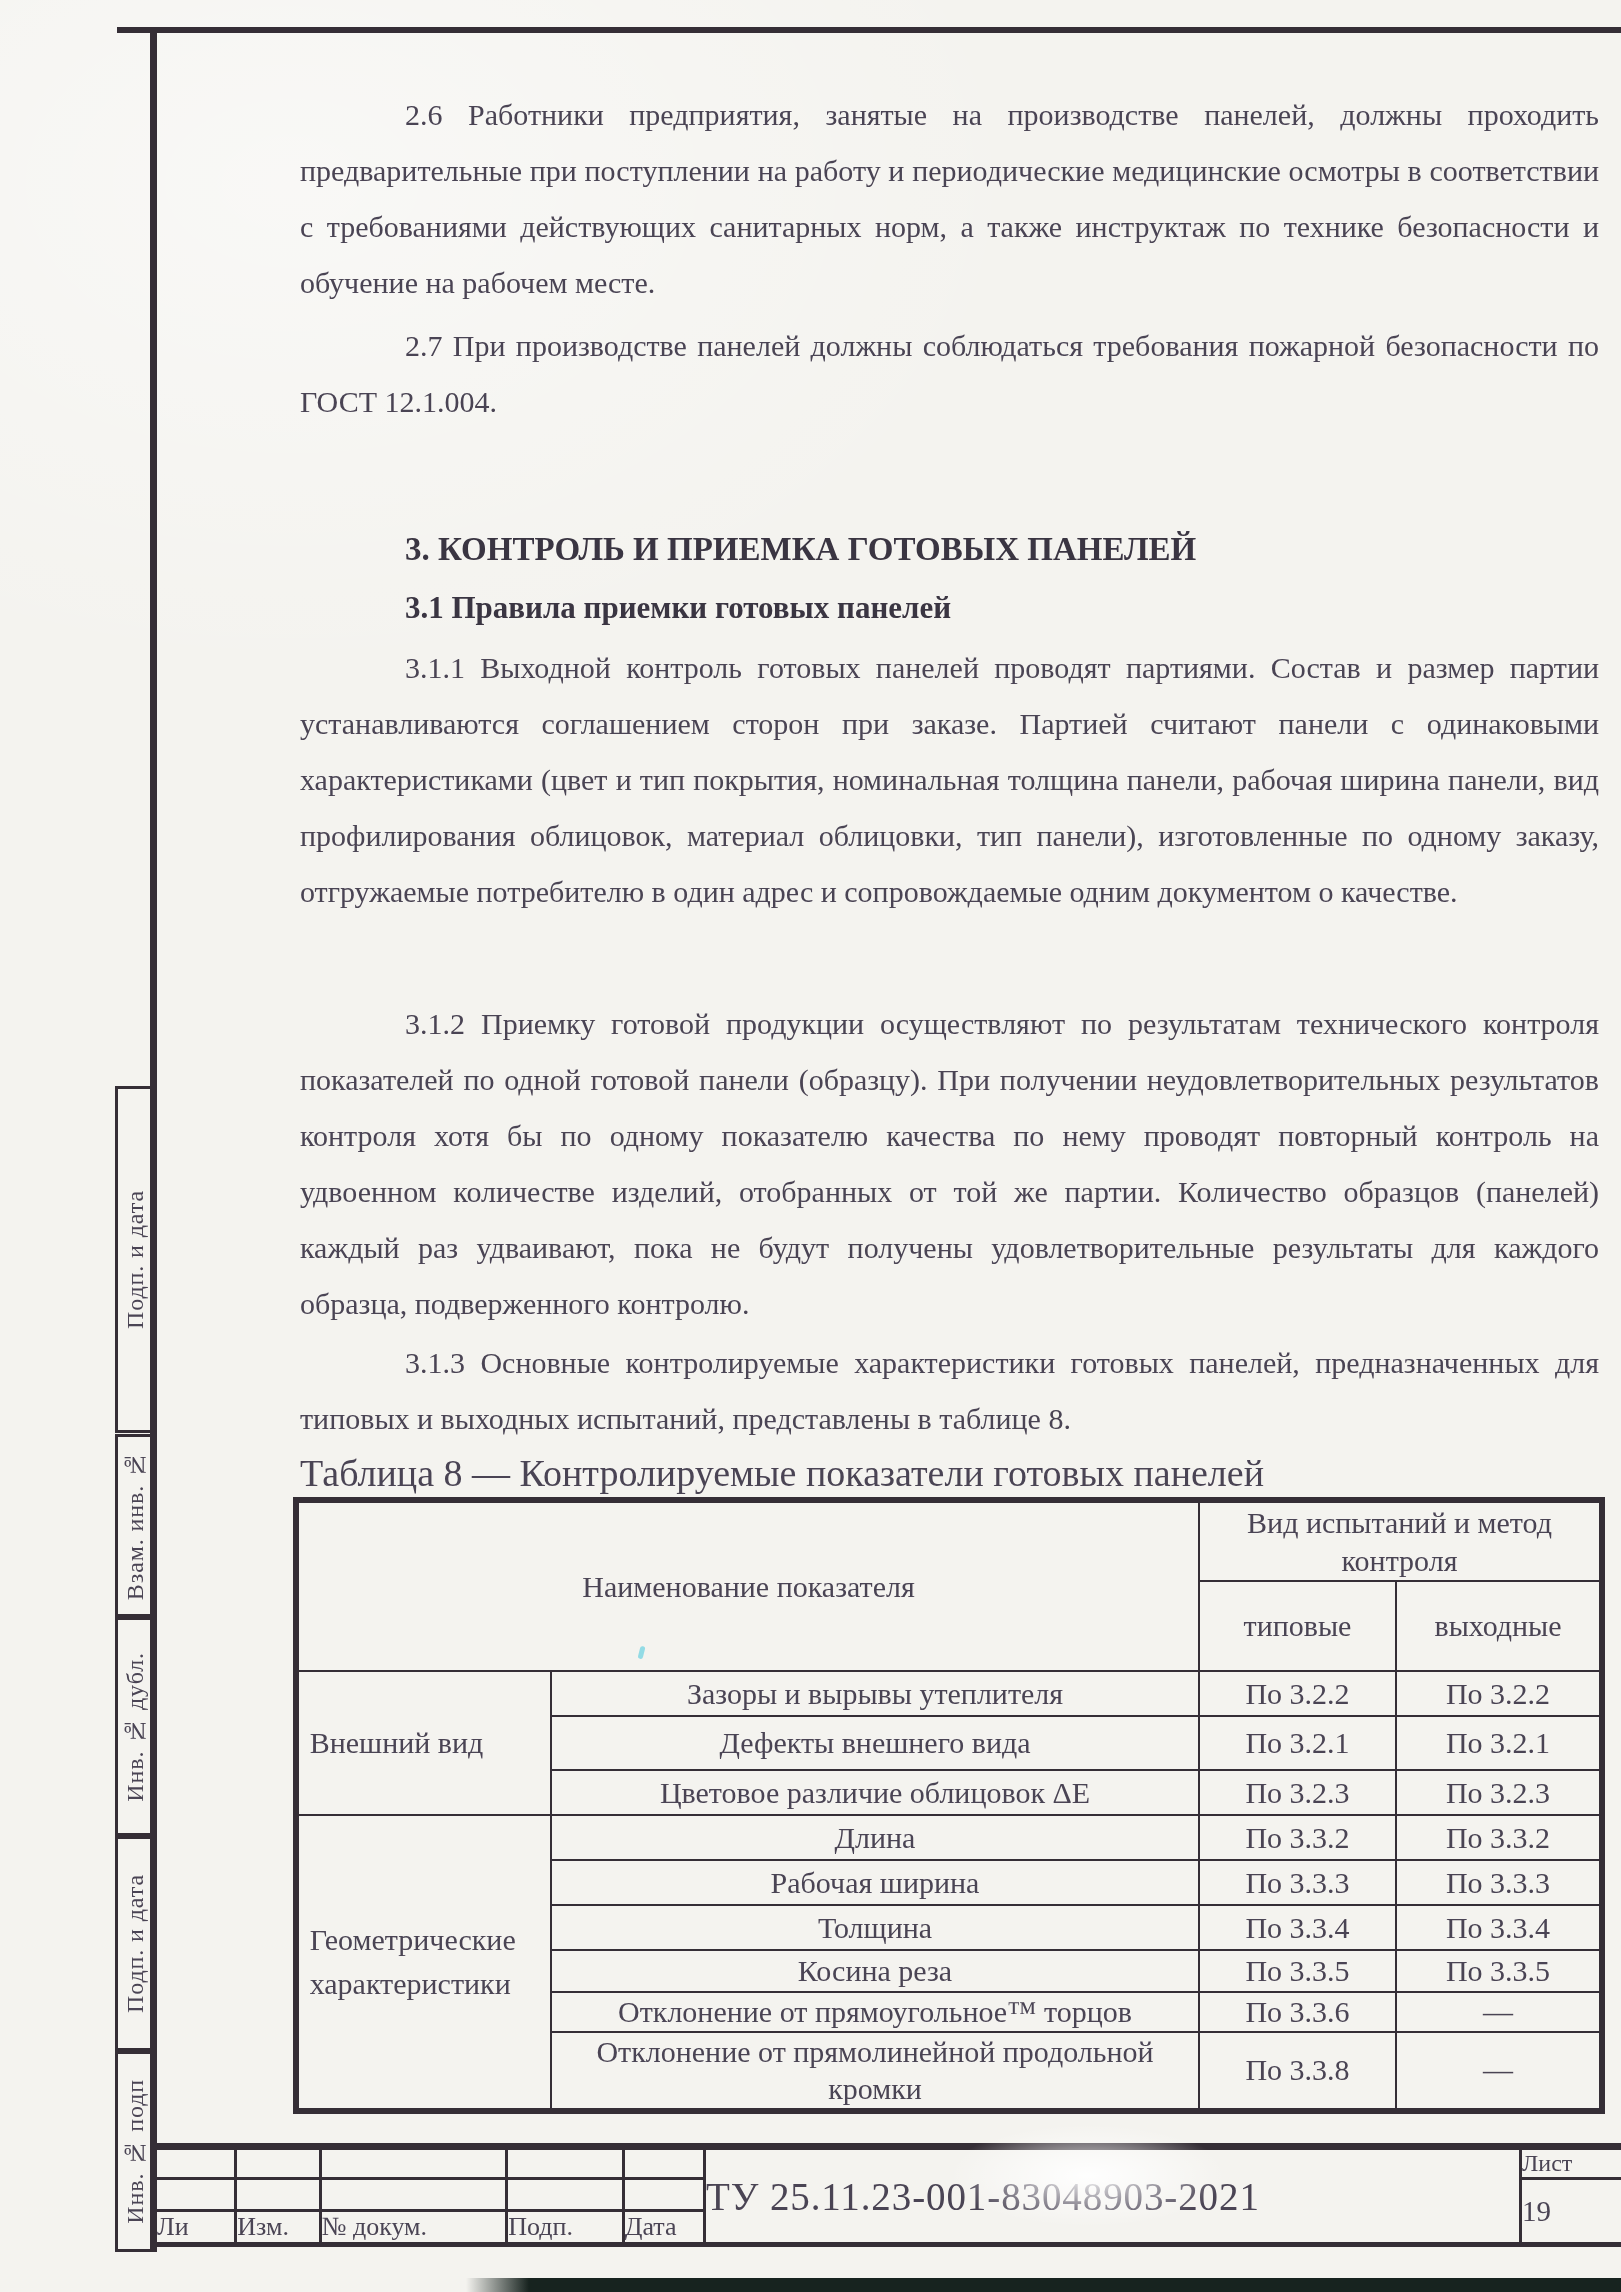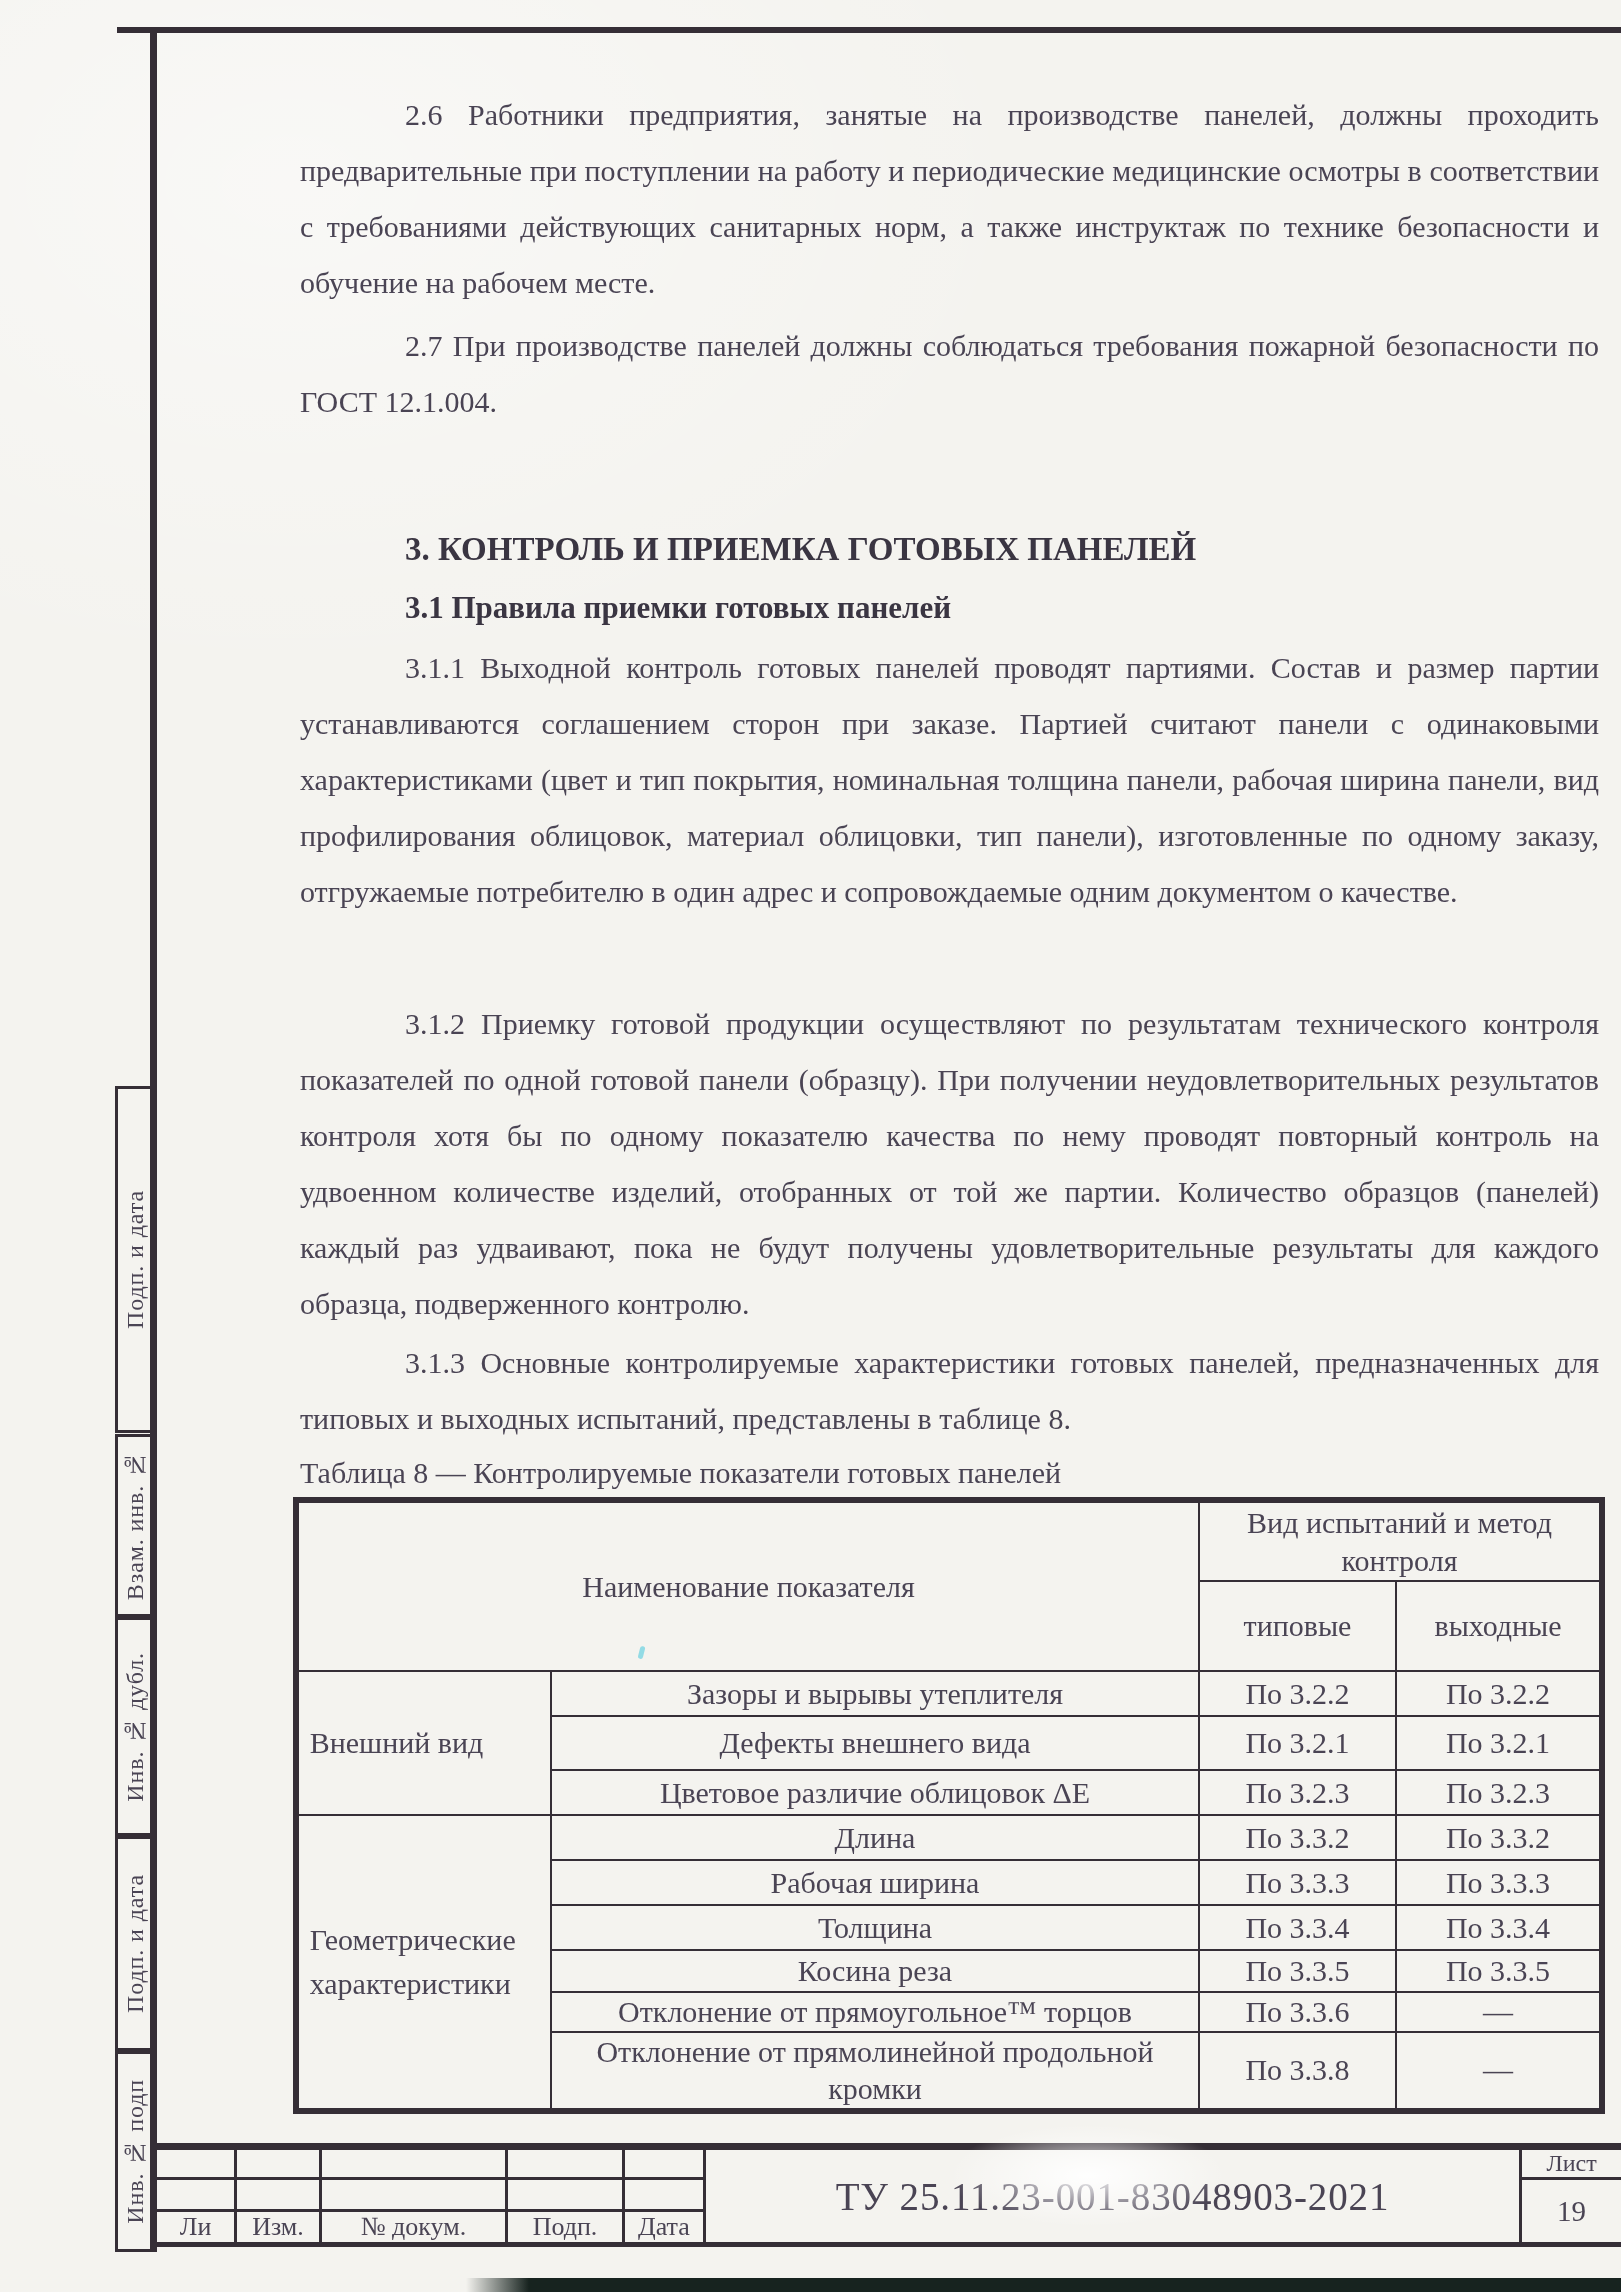--- a/index.html
+++ b/index.html
@@ -25,35 +25,35 @@
         display:flex;align-items:center;justify-content:center;}
   .sbox span{writing-mode:vertical-rl;transform:rotate(180deg);font-size:24px;line-height:1;
         color:var(--text);white-space:nowrap;letter-spacing:0.9px;}
   
   .para{position:absolute;left:300px;width:1299px;font-size:30px;line-height:56px;
         text-align:justify;text-indent:105px;color:var(--text);}
   .head{position:absolute;left:300px;width:1299px;font-size:33px;line-height:57px;
         font-weight:700;color:var(--text-dark);text-indent:105px;}
   .subhead{position:absolute;left:300px;width:1299px;font-size:31px;line-height:57px;
         font-weight:700;color:var(--text-dark);text-indent:105px;}
-  .caption{position:absolute;left:300px;width:1299px;font-size:30px;line-height:56px;
+  .caption{position:absolute;left:300px;width:1299px;font-size:38px;line-height:56px;
         text-align:left;color:var(--text);}
   
   table.ktable{position:absolute;left:293px;top:1497px;border-collapse:collapse;
         border:6.3px solid var(--line);table-layout:fixed;width:1306px;
         font-size:30px;color:var(--text);}
   table.ktable td{border:2.7px solid var(--line);padding:0 5.4px;overflow:hidden;}
   table.ktable td.c{text-align:center;vertical-align:middle;line-height:1.25;}
   table.ktable td.g{text-align:left;vertical-align:middle;padding-left:10.7px;line-height:1.45;}
   
   table.tblock{position:absolute;left:150px;top:2143px;border-collapse:collapse;table-layout:fixed;
         width:1471px;font-size:26px;color:var(--text);
         border-top:7.2px solid var(--line);border-bottom:5.4px solid var(--line);
         border-left:7.2px solid var(--line);border-right:0;}
-  table.tblock td{border:3.6px solid var(--line);text-align:center;vertical-align:middle;padding:0;}
+  table.tblock td{border:3.6px solid var(--line);text-align:left;vertical-align:middle;padding:0;}
   table.tblock td.noright{border-right:0;}
   td.docnum{font-size:39px;letter-spacing:0.9px;color:var(--text);}
   td.sheetlbl{font-size:24px;}
   td.sheetnum{font-size:29px;margin-top:14px;}
   
   .scanbar{position:absolute;left:466px;top:2278px;width:1155px;height:14.3px;
         background:linear-gradient(to right, rgba(21,33,31,0), #17231f 63px);}
   .glare{position:absolute;left:949px;top:2124px;width:278px;height:103px;pointer-events:none;
         background:radial-gradient(closest-side, rgba(255,255,255,.95), rgba(255,255,255,0));}
   .speck{position:absolute;left:639px;top:1646px;width:4.5px;height:13.4px;background:#44c6dd;

